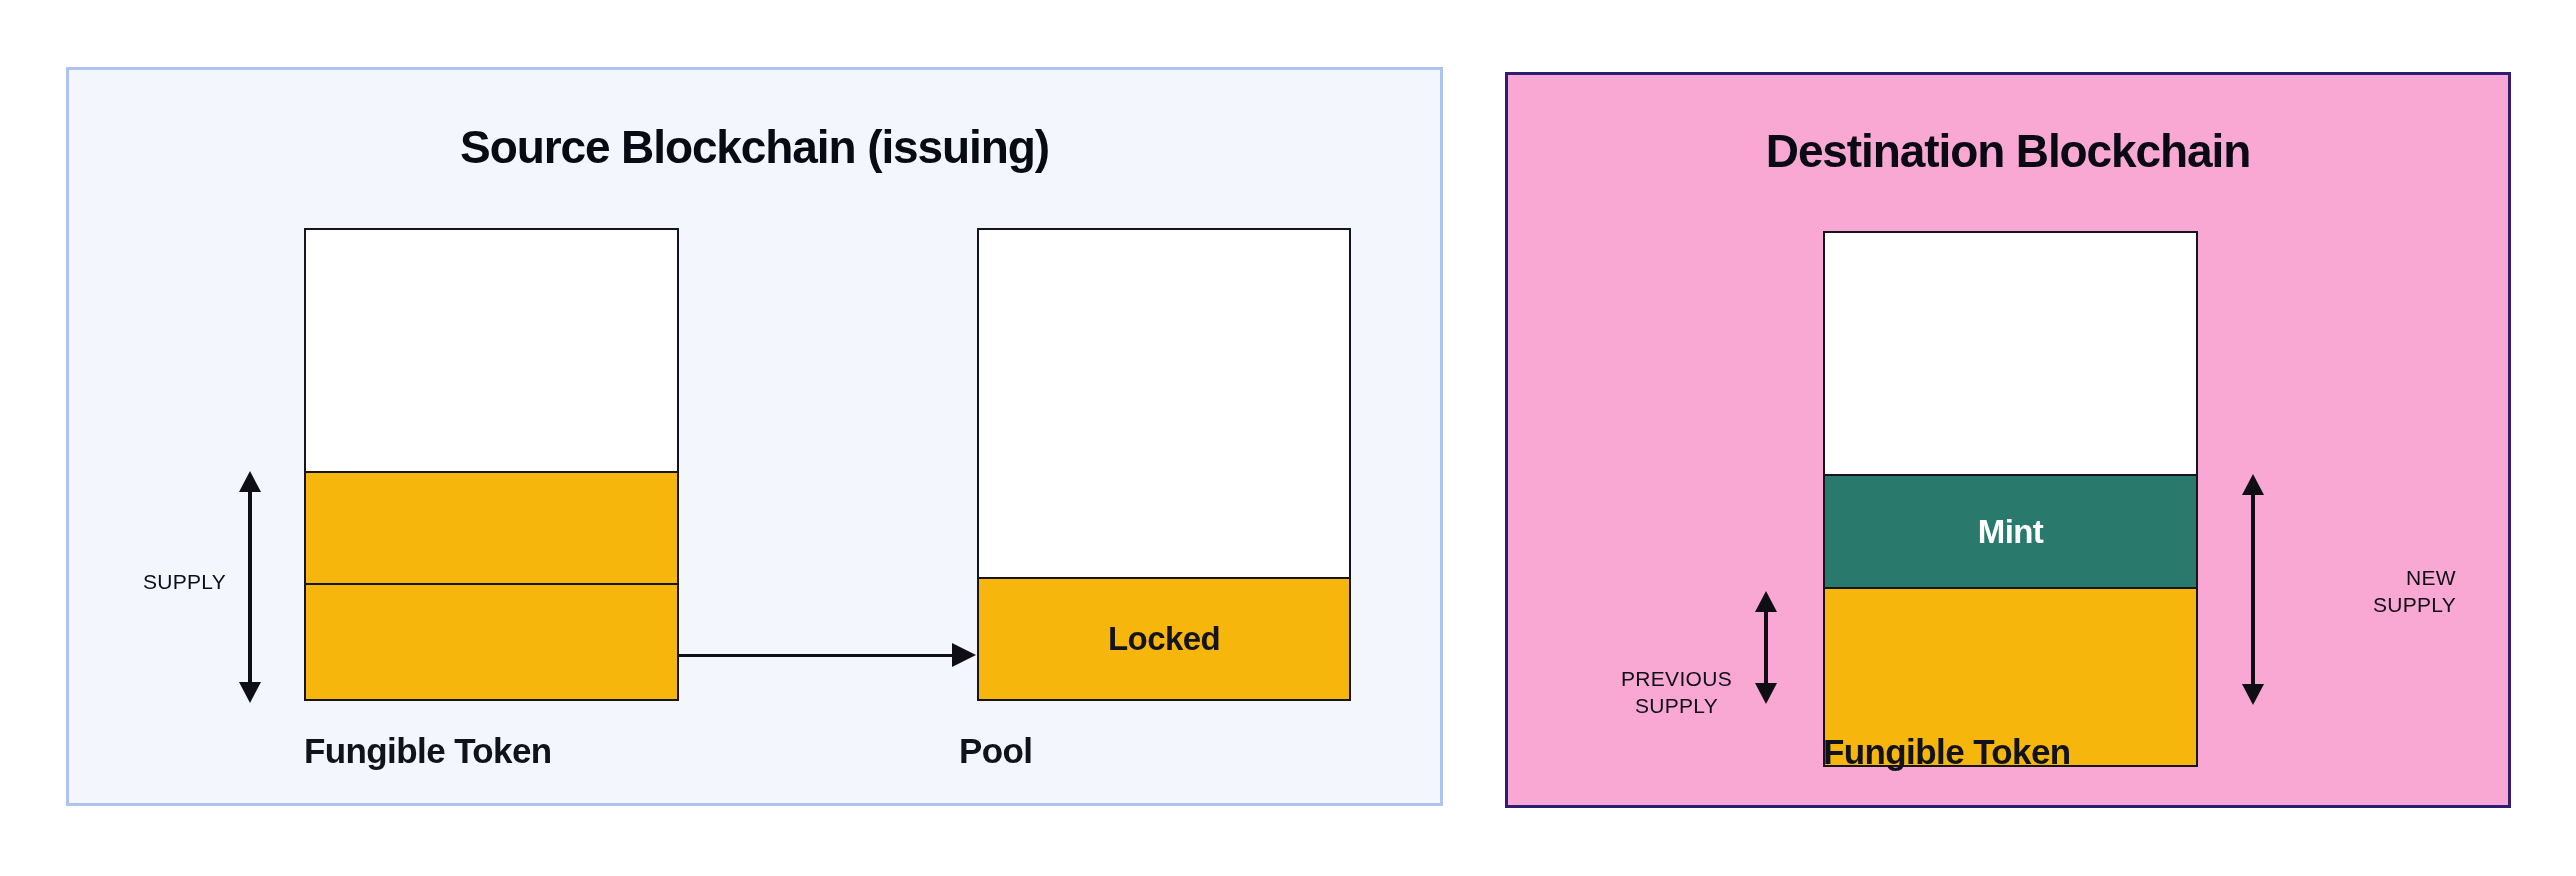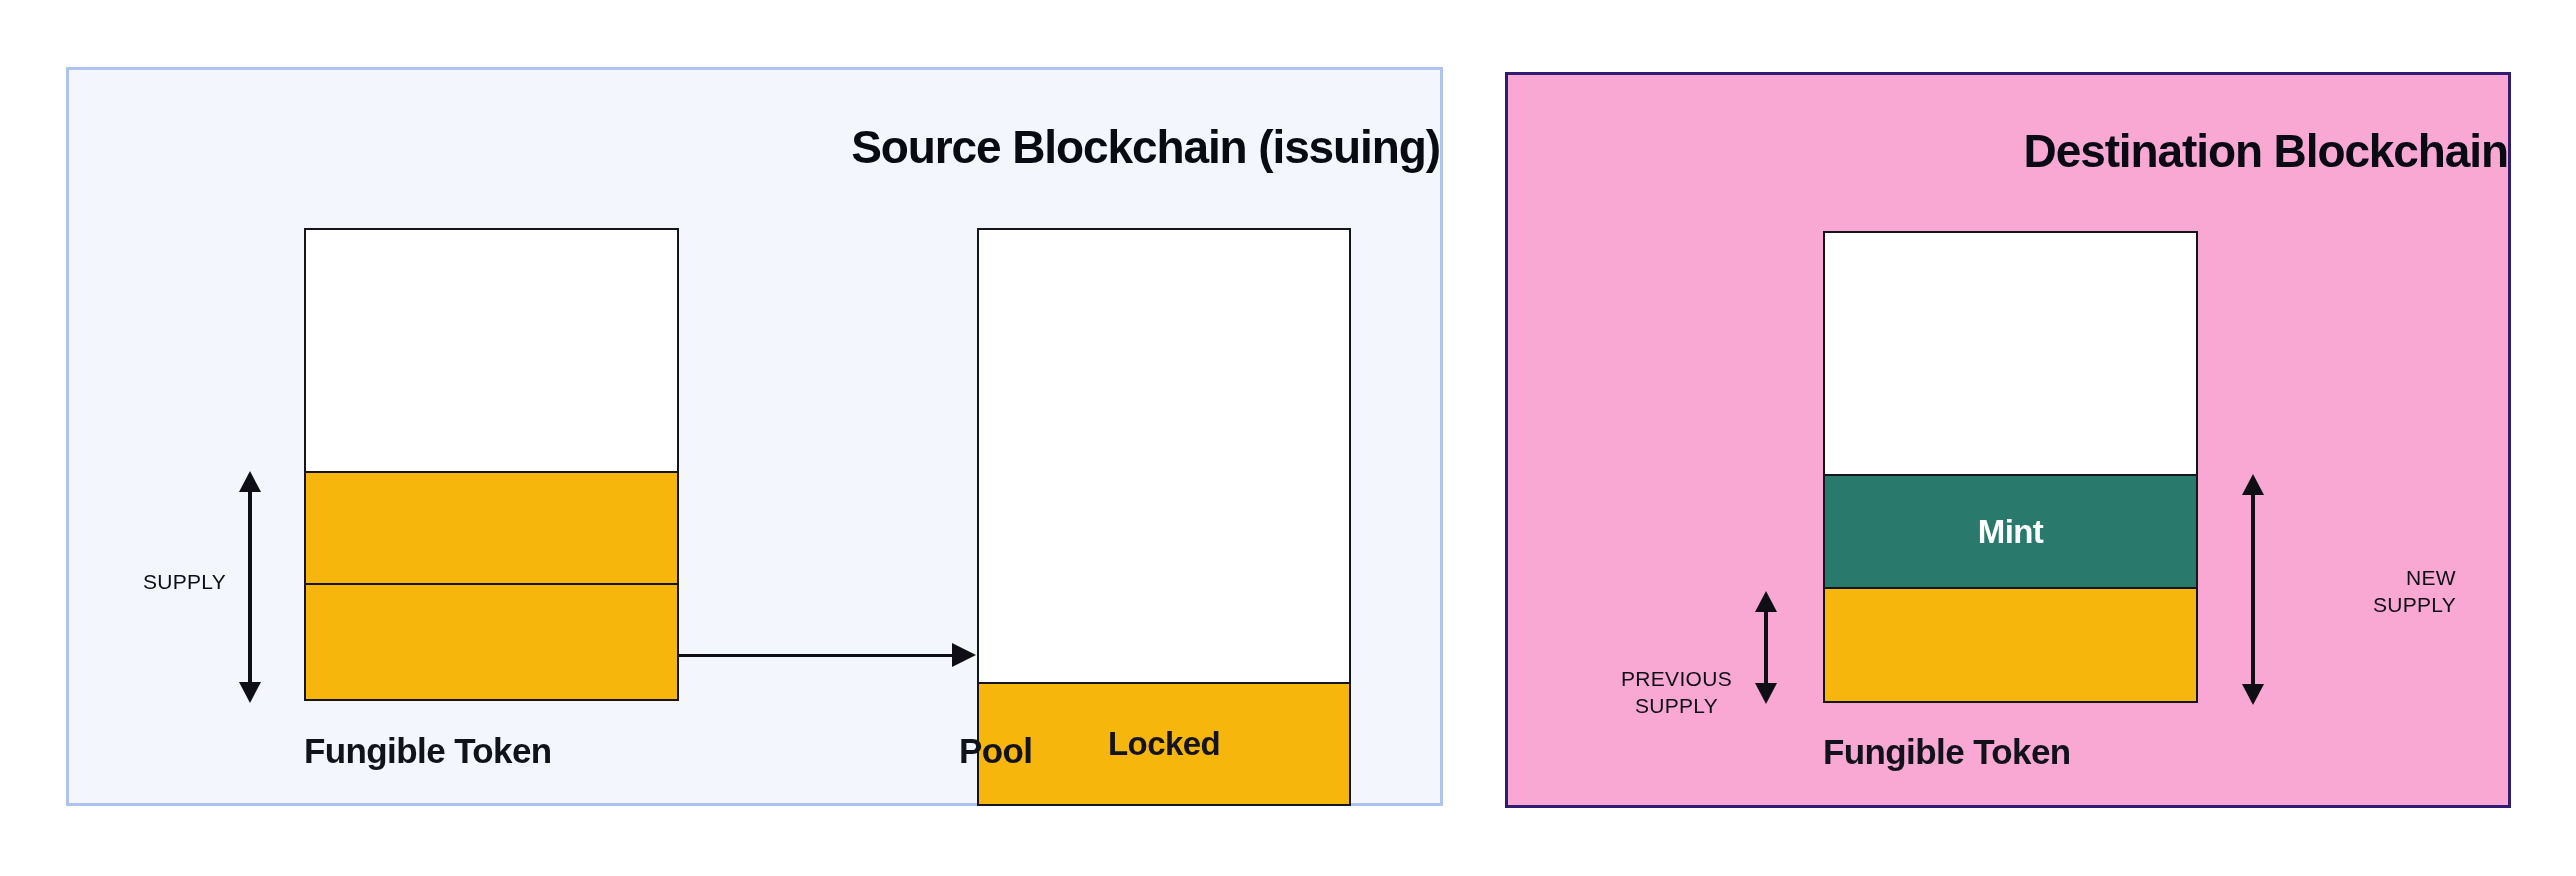--- a/index.html
+++ b/index.html
@@ -7,32 +7,32 @@
               font-family:"Liberation Sans", sans-serif; }
   .page { position:relative; width:2576px; height:877px; background:#ffffff; overflow:hidden; }
 
   
   .panel { position:absolute; }
   .panel.source { left:66px; top:67px; width:1377px; height:739px;
                   background:#F3F6FD; border:3.3px solid #AFC3F0; }
   .panel.destination { left:1505px; top:72px; width:1006px; height:736px;
                        background:#f9a8d4; border:3.3px solid #2E1D72; }
 
-  .panel-title { position:absolute; left:0; right:0; text-align:right;
+  .panel-title { position:absolute; left:0; right:0; text-align:center;
                  font-size:46px; line-height:50px; font-weight:700;
                  letter-spacing:-1.1px; color:#0A0A14; }
   .panel.source .panel-title { top:52px; }
   .panel.destination .panel-title { top:51px; }
 
   
   .bar { position:absolute; background:#ffffff; border:2.2px solid #15151E;
          display:flex; flex-direction:column; }
   .ft-bar   { left:235px;  top:158px; width:375px; height:473px; }
-  .pool-bar { left:908px; top:158px; width:374px; height:578px; }
-  .dest-bar { left:315px;  top:156px; width:375px; height:472px; }
+  .pool-bar { left:908px; top:158px; width:374px; height:473px; }
+  .dest-bar { left:315px;  top:156px; width:375px; height:536px; }
 
   .seg-white { height:241px; background:#ffffff; }
   .seg-amber-top { height:114px; background:#F6B60B;
                    border-top:2.2px solid #15151E; border-bottom:2.2px solid #15151E; }
   .seg-amber-fill { flex:1; background:#F6B60B; }
   .seg-teal { height:115px; background:#297A6C;
               border-top:2.2px solid #15151E; border-bottom:2.2px solid #15151E;
               display:flex; align-items:center; justify-content:center; }
   .seg-locked { position:absolute; left:-2.2px; right:-2.2px; bottom:-2.2px; height:124px;
                 background:#F6B60B; border:2.2px solid #15151E;

